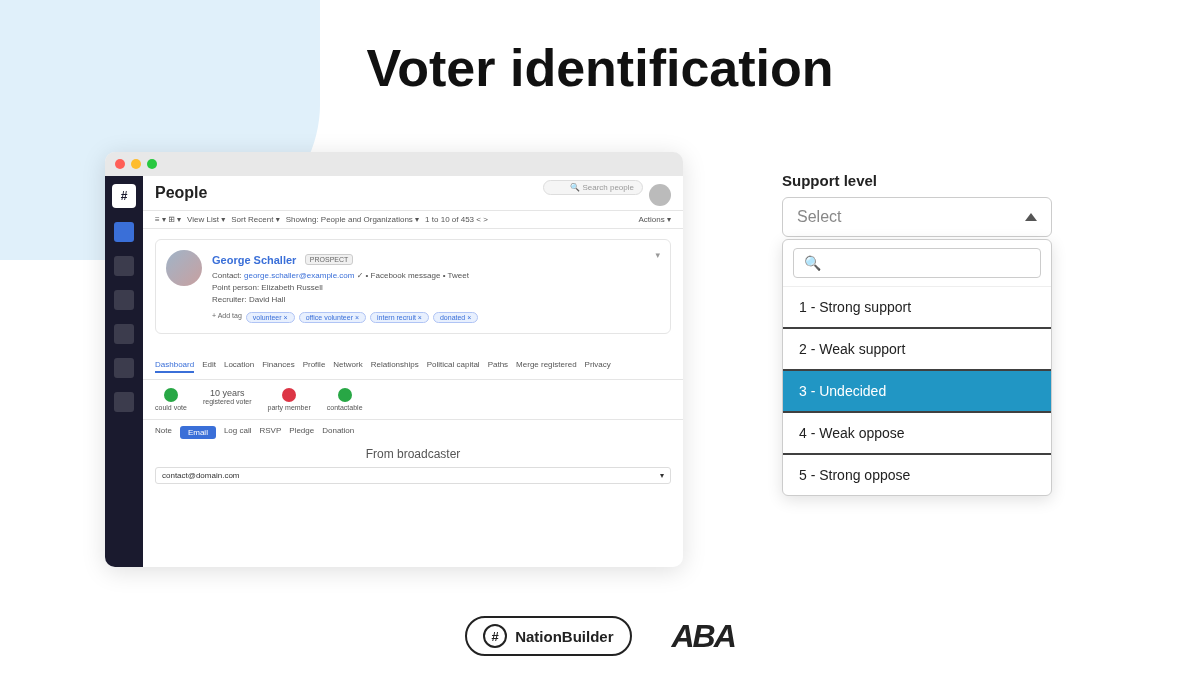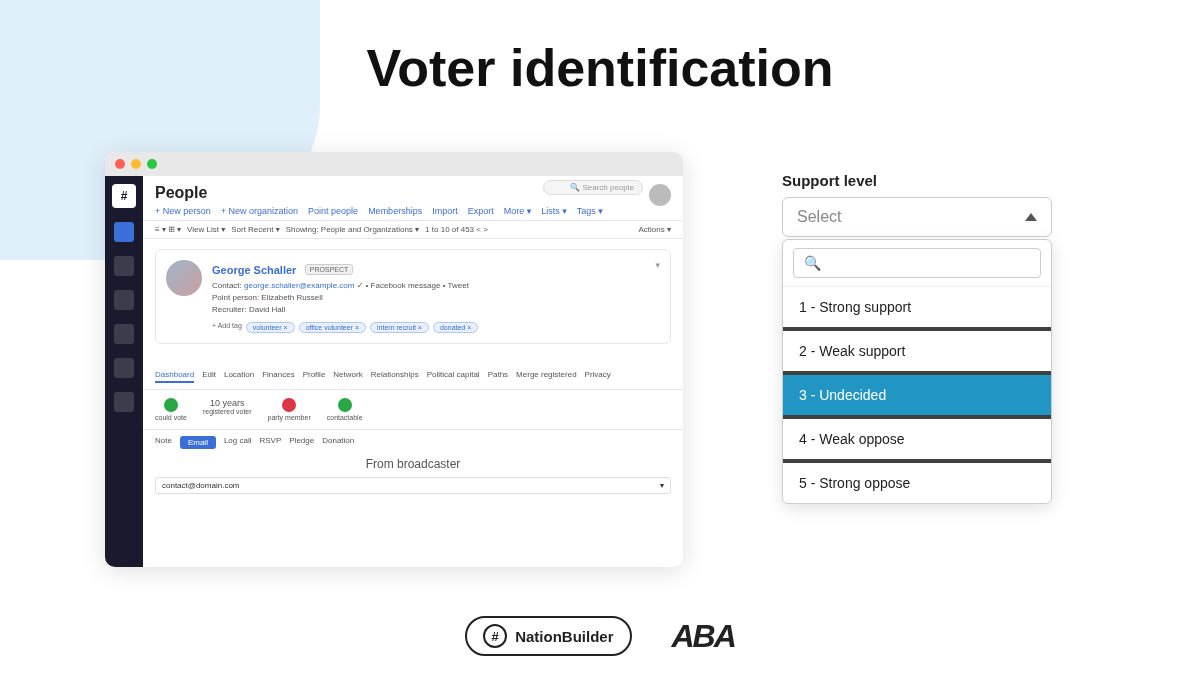--- a/index.html
+++ b/index.html
@@ -314,21 +314,21 @@
       padding: 6px 10px;
       font-size: 13px;
       outline: none;
     }
 
     .dropdown-item {
       padding: 12px 16px;
       font-size: 14px;
       color: #222;
       cursor: pointer;
-      border-bottom: 4px solid #404040;
+      border-bottom: 2px solid #404040;
     }
     .dropdown-item.selected {
       background: #2196c4;
       color: #fff;
     }
     .dropdown-item:last-child { border-bottom: none; }
 
     
     .footer {
       position: absolute;
@@ -405,31 +405,20 @@
 
     <div class="main-content">
 
       <div class="people-header">
         <div style="display:flex; justify-content:space-between; align-items:center;">
           <span class="people-title">People</span>
           <div style="display:flex; align-items:center; gap:6px;">
             <div class="search-bar">🔍 Search people</div>
             <div class="avatar-circle" style="float:none; margin:0;"></div>
           </div>
-        </div>
-        <div class="people-nav">
-          <span>+ New person</span>
-          <span>+ New organization</span>
-          <span>Point people</span>
-          <span>Memberships</span>
-          <span>Import</span>
-          <span>Export</span>
-          <span>More ▾</span>
-          <span>Lists ▾</span>
-          <span>Tags ▾</span>
         </div>
       </div>
 
       <div class="toolbar">
         <span>≡ ▾ ⊞ ▾</span>
         <span>View List ▾</span>
         <span>Sort Recent ▾</span>
         <span>Showing: People and Organizations ▾</span>
         <span>1 to 10 of 453 &lt; &gt;</span>
         <span style="margin-left:auto;">Actions ▾</span>

